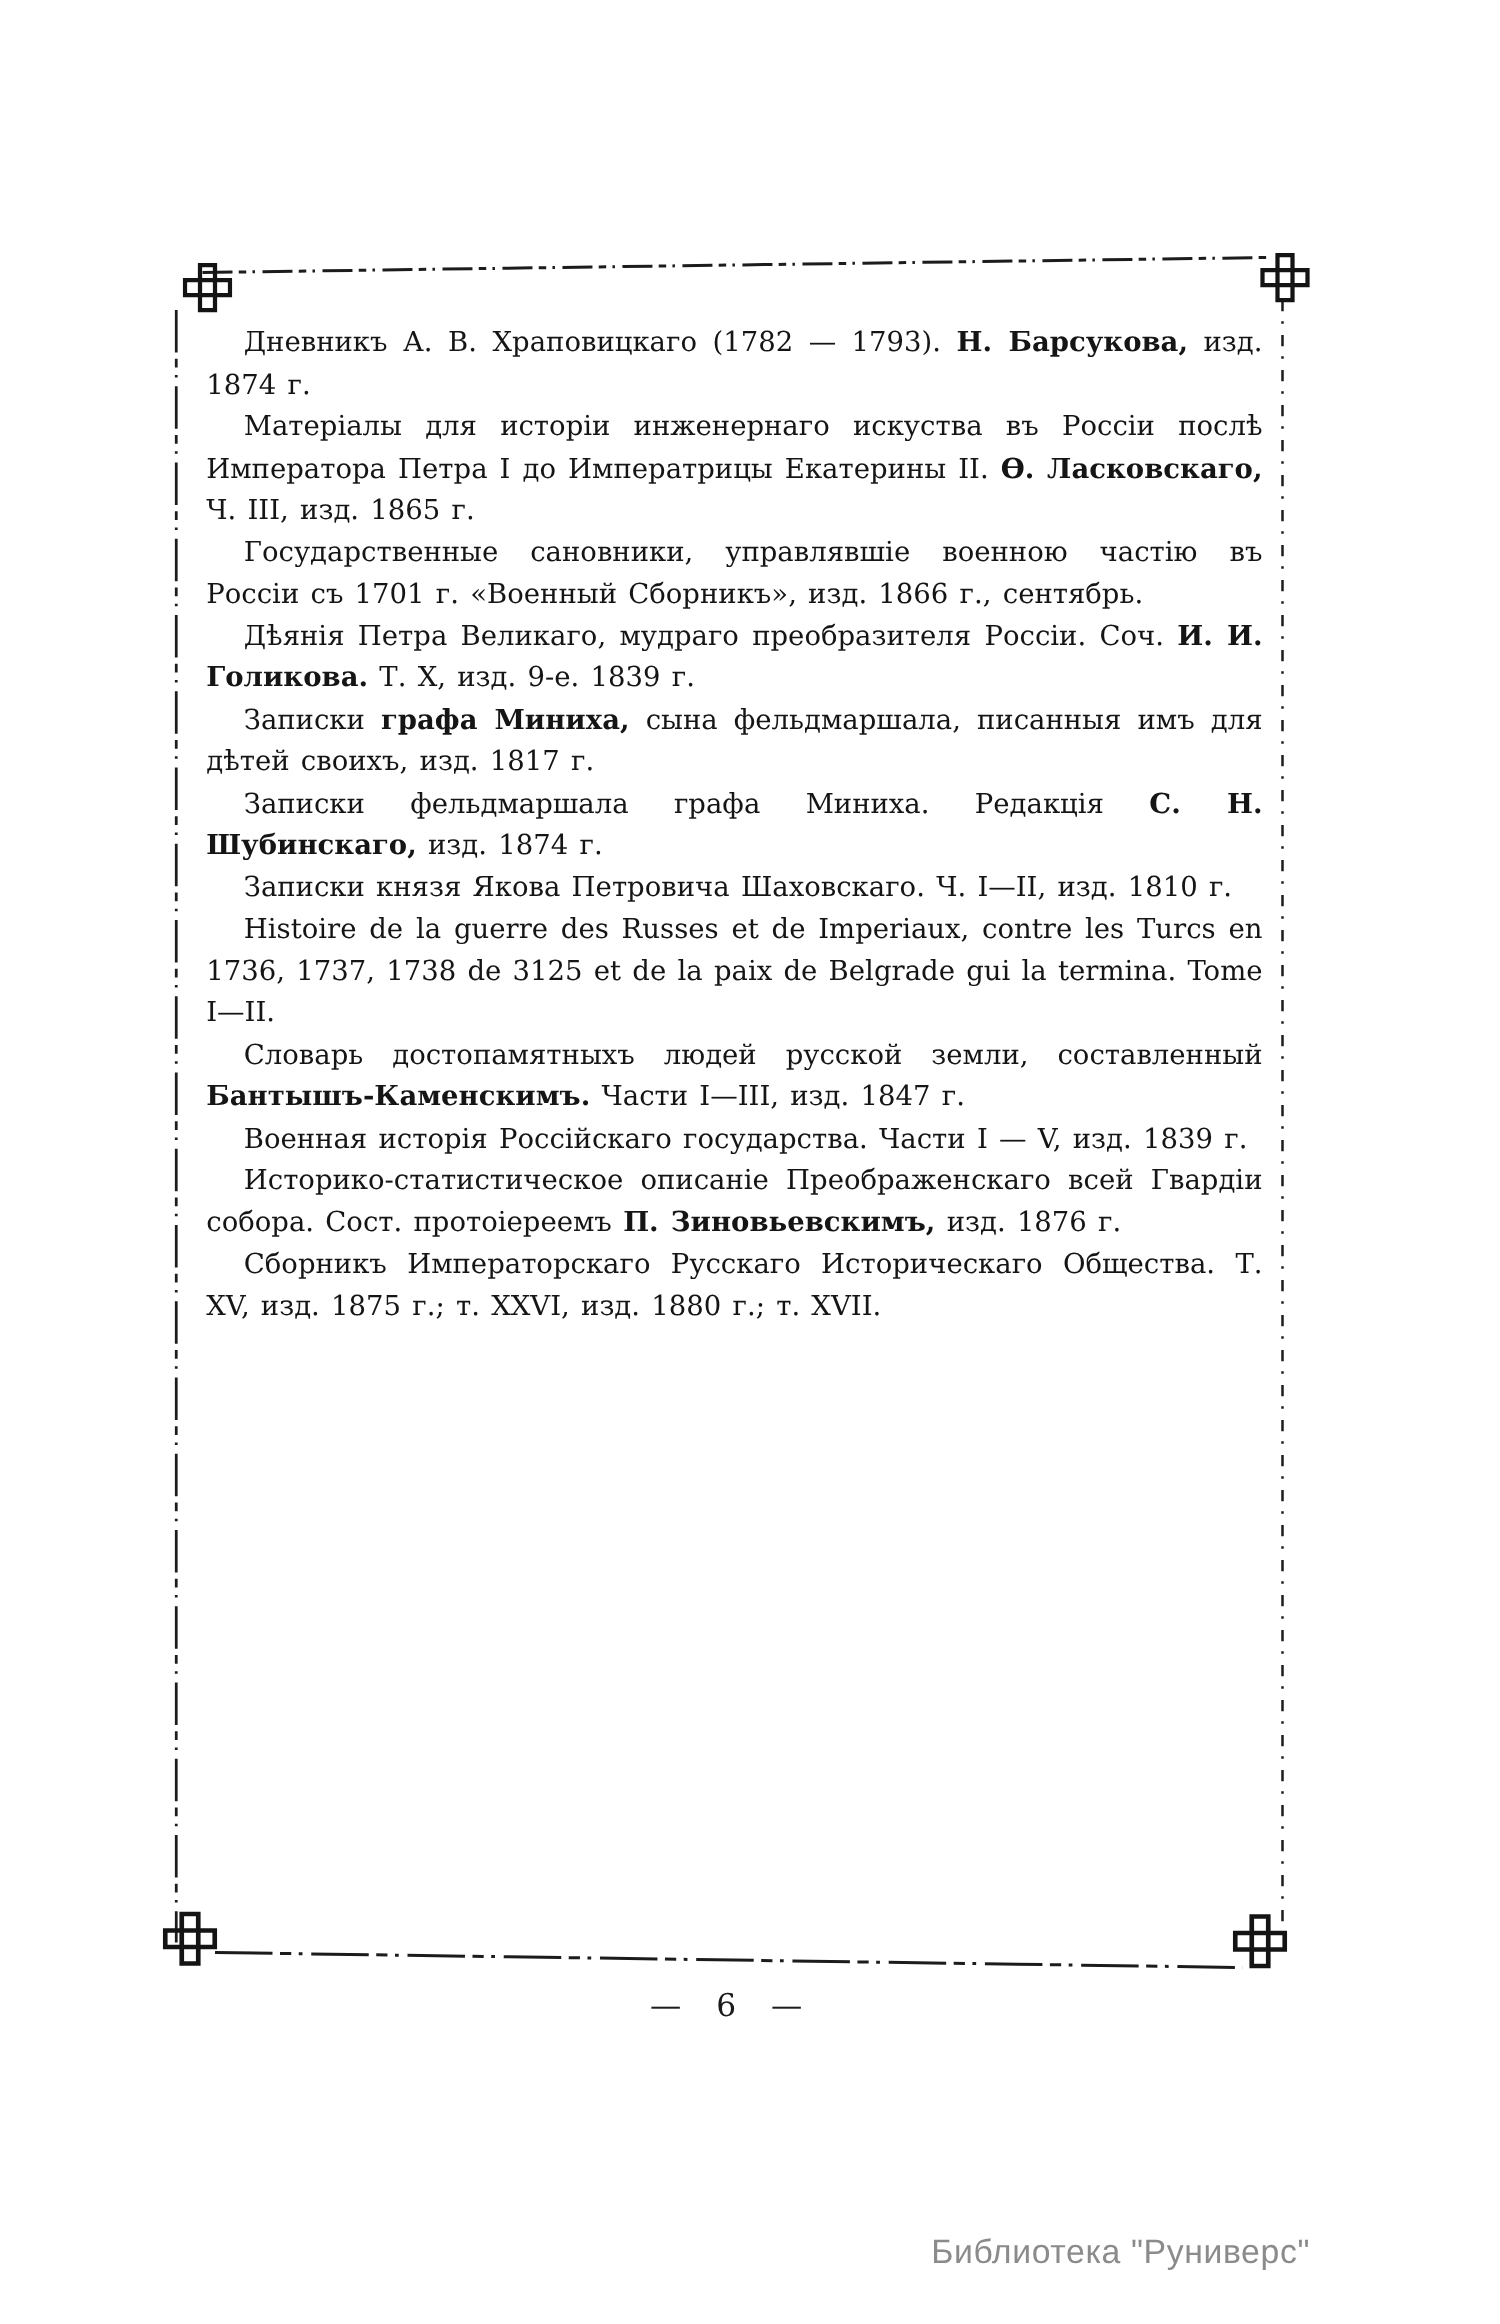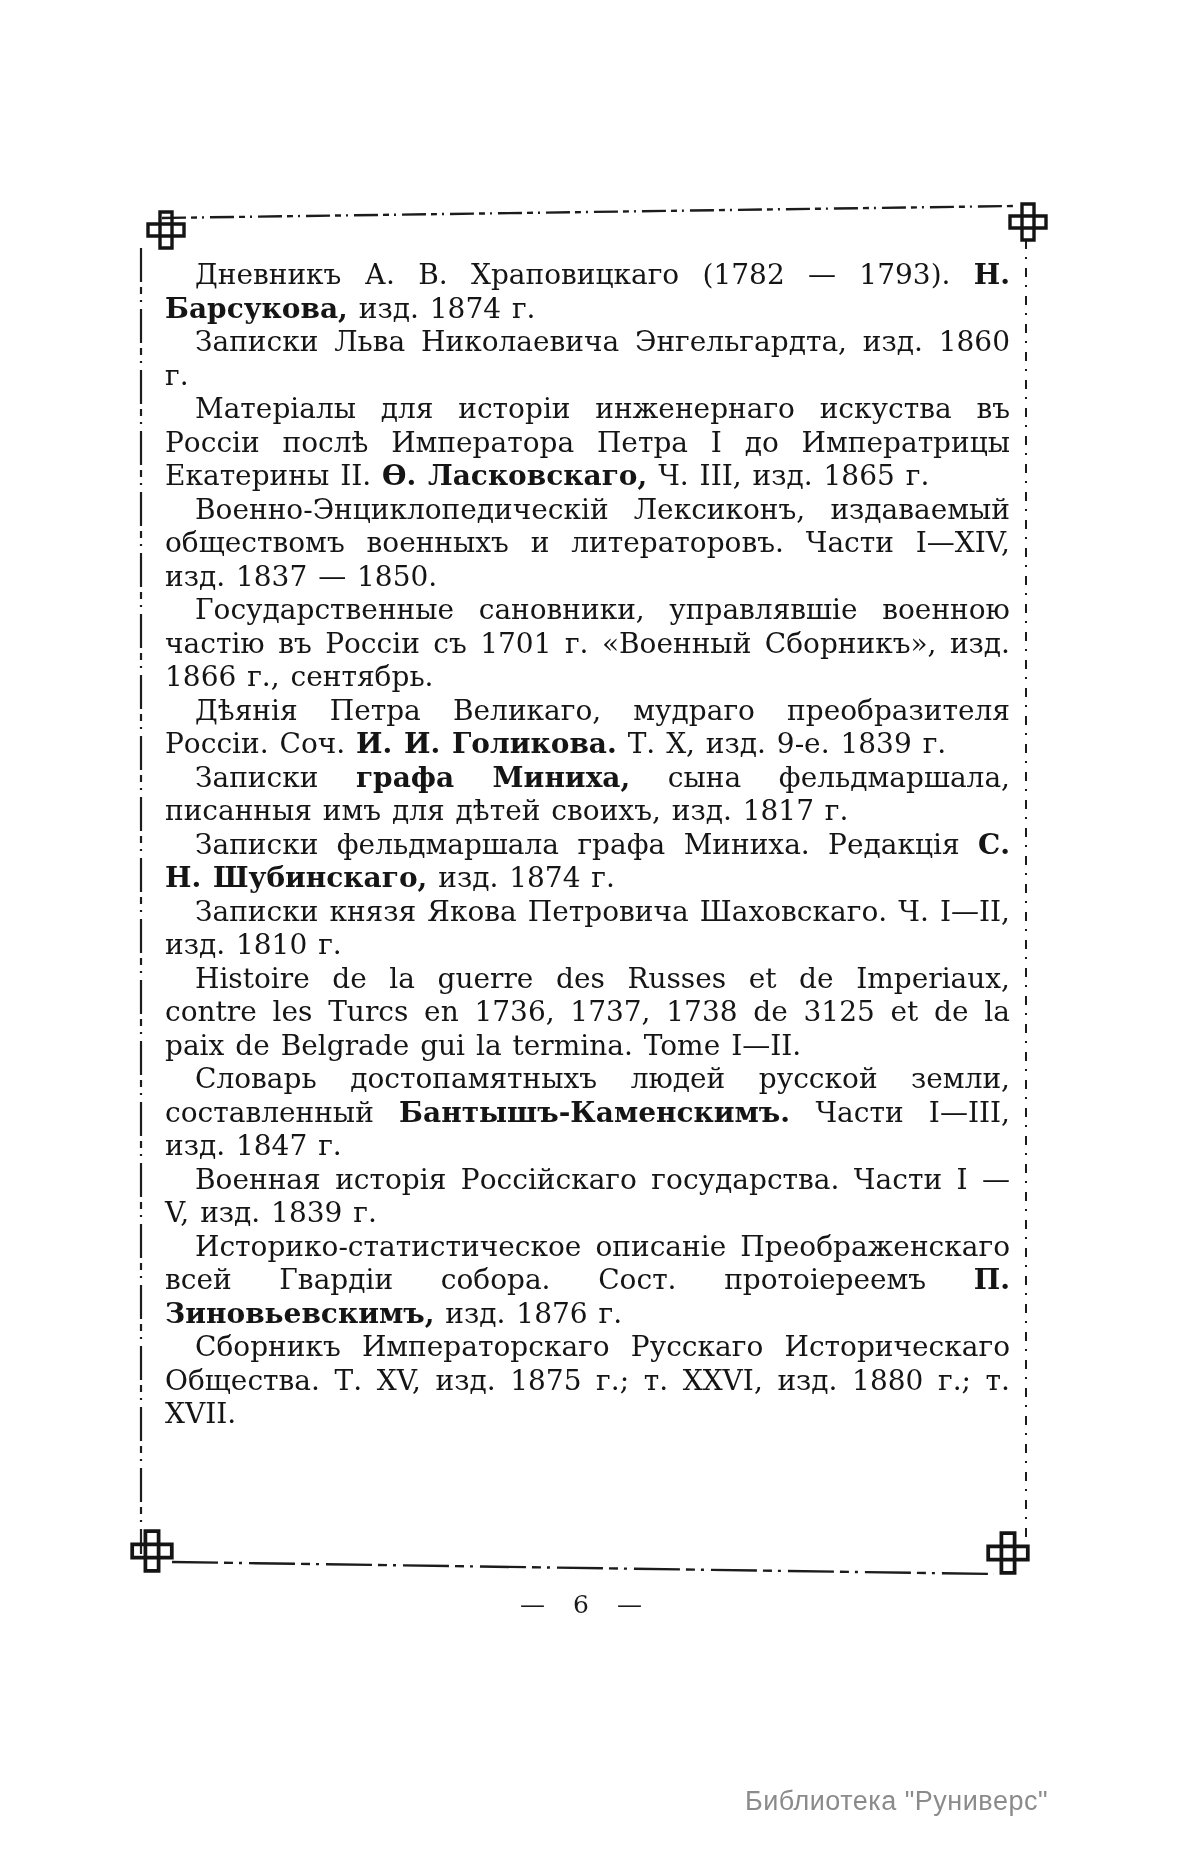--- a/index.html
+++ b/index.html
@@ -15,21 +15,21 @@
     position:absolute;left:0;top:0;width:1200px;height:1859px;
     pointer-events:none;
   }
   .ornament{
     position:absolute;
   }
   .ornament svg{display:block;}
   .text-block{
     position:absolute;
     left:165px;top:258px;width:845px;
-    font-size:28px;line-height:33.5px;
+    font-size:22px;line-height:33.5px;
     text-align:justify;
     text-align-last:left;
   }
   .entry{
     margin:0;
     text-indent:30px;
     word-spacing:2px;
   }
   .entry .b{font-weight:bold;}
   .page-number{
@@ -76,23 +76,21 @@
     </svg>
 </div>
 <div class="ornament" style="left:986px;top:1530px;transform:scaleX(-1)">
   <svg width="44" height="46" viewBox="0 0 40 40">
       <path d="M14 2 h12 v12 h-12 z M2 14 h12 v12 h-12 z M26 14 h12 v12 h-12 z M14 26 h12 v12 h-12 z M14 14 h12 v12 h-12 z" fill="none" stroke="#141414" stroke-width="3.4"></path>
     </svg>
 </div>
 
 <div class="text-block">
     <p class="entry"><span>Дневникъ А. В. Храповицкаго (1782 — 1793). </span><span class="b">Н. Барсукова,</span><span> изд. 1874 г.</span></p>
-    <p class="entry"><span>Записки Льва Николаевича Энгельгардта, изд. 1860 г.</span></p>
     <p class="entry"><span>Матеріалы для исторіи инженернаго искуства въ Россіи послѣ Императора Петра I до Императрицы Екатерины II. </span><span class="b">Ѳ. Ласковскаго,</span><span> Ч. III, изд. 1865 г.</span></p>
-    <p class="entry"><span>Военно-Энциклопедическій Лексиконъ, издаваемый обществомъ военныхъ и литераторовъ. Части I—XIV, изд. 1837 — 1850.</span></p>
     <p class="entry"><span>Государственные сановники, управлявшіе военною частію въ Россіи съ 1701 г. «Военный Сборникъ», изд. 1866 г., сентябрь.</span></p>
     <p class="entry"><span>Дѣянія Петра Великаго, мудраго преобразителя Россіи. Соч. </span><span class="b">И. И. Голикова.</span><span> Т. X, изд. 9-е. 1839 г.</span></p>
     <p class="entry"><span>Записки </span><span class="b">графа Миниха,</span><span> сына фельдмаршала, писанныя имъ для дѣтей своихъ, изд. 1817 г.</span></p>
     <p class="entry"><span>Записки фельдмаршала графа Миниха. Редакція </span><span class="b">С. Н. Шубинскаго,</span><span> изд. 1874 г.</span></p>
     <p class="entry"><span>Записки князя Якова Петровича Шаховскаго. Ч. I—II, изд. 1810 г.</span></p>
     <p class="entry"><span>Histoire de la guerre des Russes et de Imperiaux, contre les Turcs en 1736, 1737, 1738 de 3125 et de la paix de Belgrade gui la termina. Tome I—II.</span></p>
     <p class="entry"><span>Словарь достопамятныхъ людей русской земли, составленный </span><span class="b">Бантышъ-Каменскимъ.</span><span> Части I—III, изд. 1847 г.</span></p>
     <p class="entry"><span>Военная исторія Россійскаго государства. Части I — V, изд. 1839 г.</span></p>
     <p class="entry"><span>Историко-статистическое описаніе Преображенскаго всей Гвардіи собора. Сост. протоіереемъ </span><span class="b">П. Зиновьевскимъ,</span><span> изд. 1876 г.</span></p>
     <p class="entry"><span>Сборникъ Императорскаго Русскаго Историческаго Общества. Т. XV, изд. 1875 г.; т. XXVI, изд. 1880 г.; т. XVII.</span></p>

